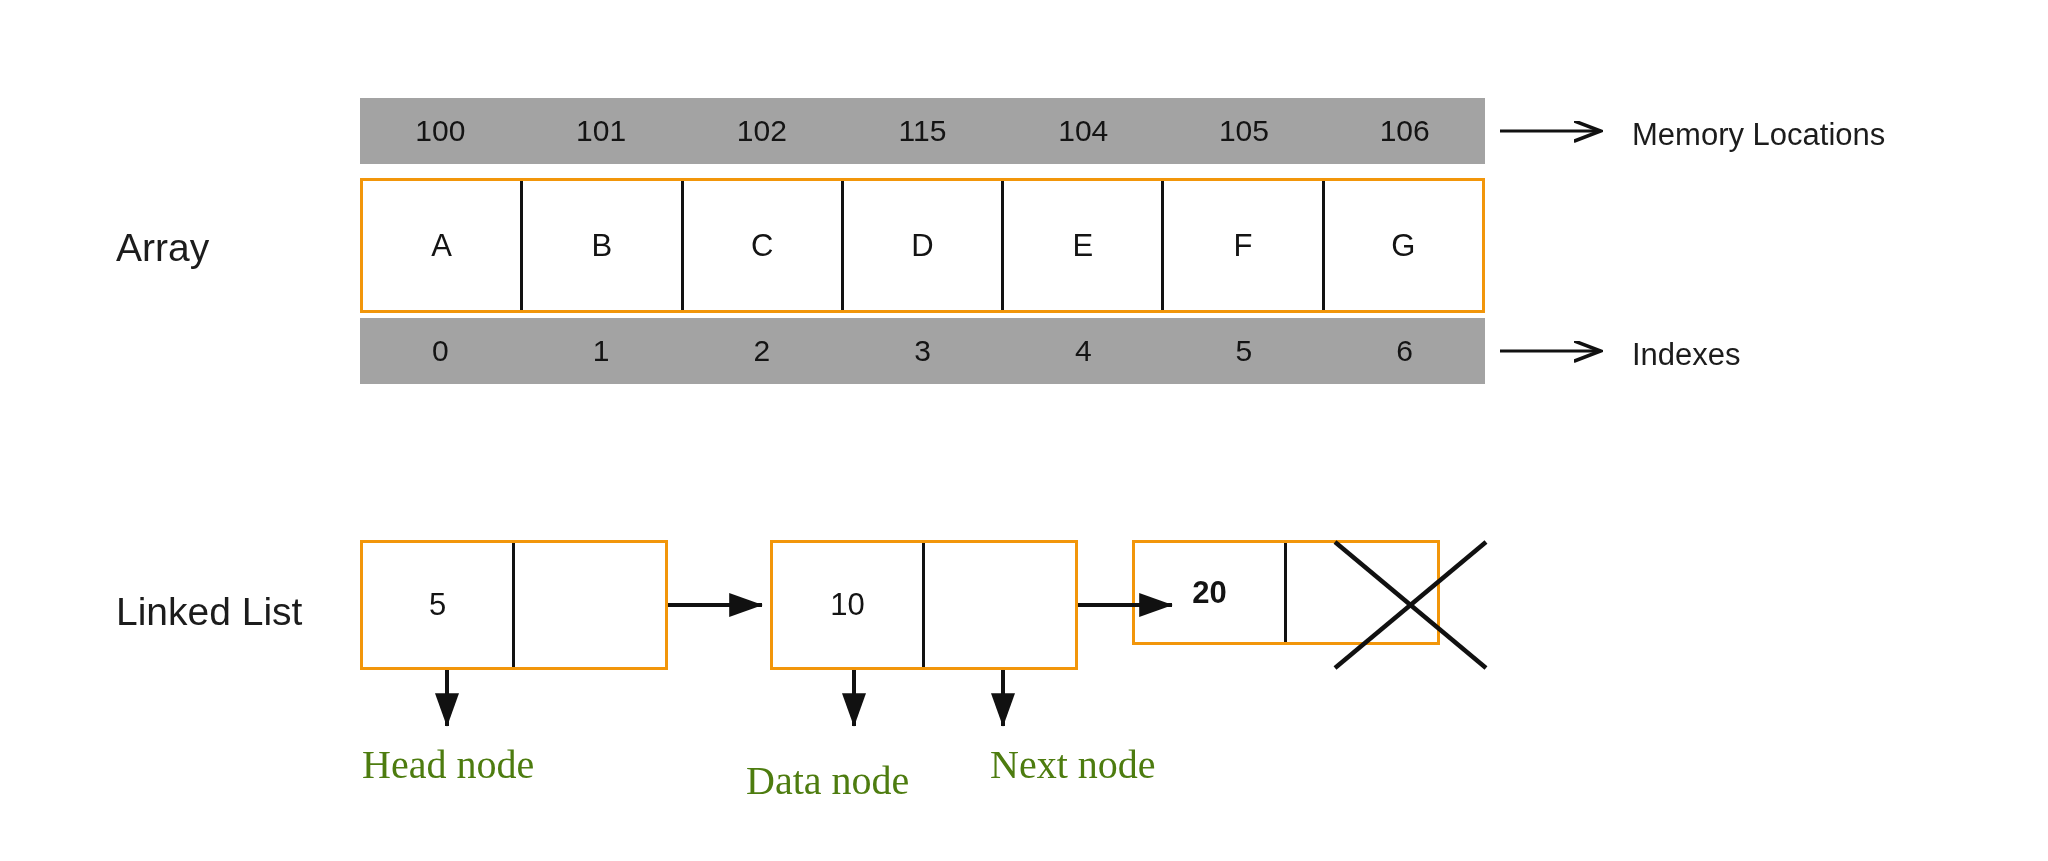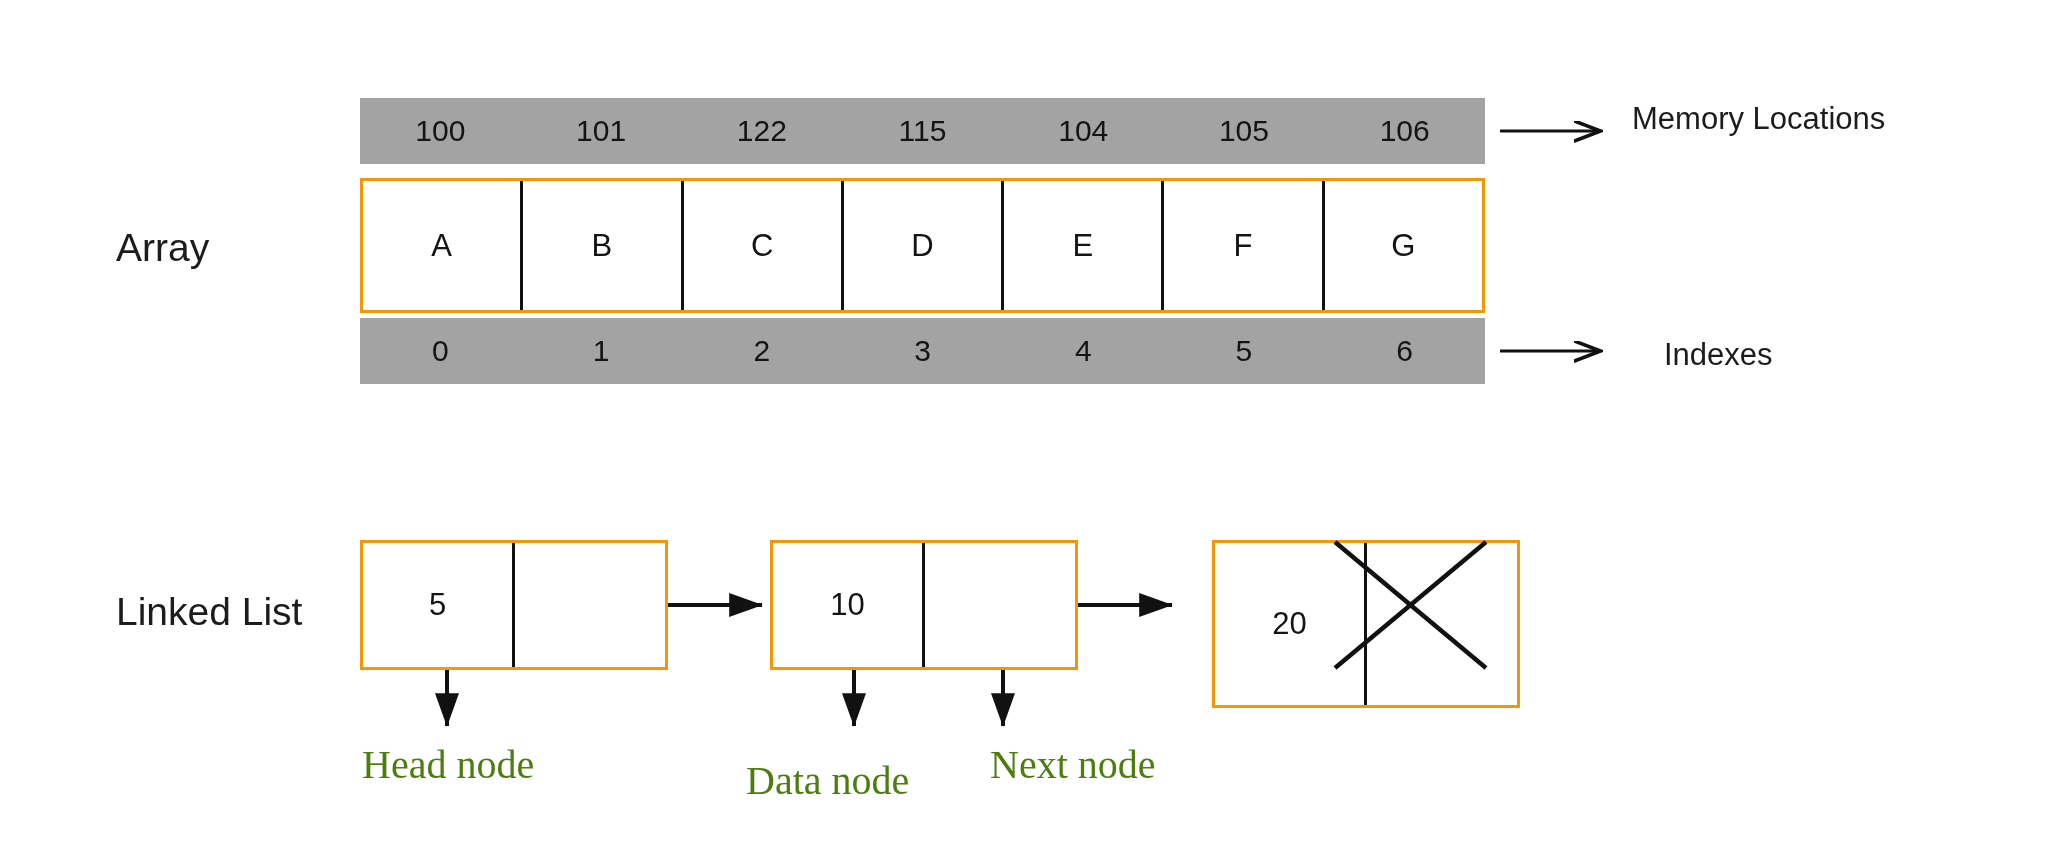--- a/index.html
+++ b/index.html
@@ -113,21 +113,21 @@
 </head>
 <body>
 
 <div id="canvas">
 
   <div class="side-label" style="left:116px; top:228px;">Array</div>
 
   <div class="gray-band" id="memory-band" style="left:360px; top:98px; width:1125px; height:66px;">
     <div class="gray-cell">100</div>
     <div class="gray-cell">101</div>
-    <div class="gray-cell">122</div>
+    <div class="gray-cell">102</div>
     <div class="gray-cell">115</div>
     <div class="gray-cell">104</div>
     <div class="gray-cell">105</div>
     <div class="gray-cell">106</div>
   </div>
 
   <div class="array-box" style="left:360px; top:178px; width:1125px; height:135px;">
     <div class="array-cell">A</div>
     <div class="array-cell">B</div>
     <div class="array-cell">C</div>
@@ -140,36 +140,36 @@
   <div class="gray-band" id="index-band" style="left:360px; top:318px; width:1125px; height:66px;">
     <div class="gray-cell">0</div>
     <div class="gray-cell">1</div>
     <div class="gray-cell">2</div>
     <div class="gray-cell">3</div>
     <div class="gray-cell">4</div>
     <div class="gray-cell">5</div>
     <div class="gray-cell">6</div>
   </div>
 
-  <div class="right-label" style="left:1632px; top:103px;text-align:right;">Memory Locations</div>
-  <div class="right-label" style="left:1632px; top:339px;margin-left:32px;">Indexes</div>
+  <div class="right-label" style="left:1632px; top:119px;text-align:right;">Memory Locations</div>
+  <div class="right-label" style="left:1632px; top:339px;">Indexes</div>
 
   <div class="side-label" style="left:116px; top:592px;">Linked List</div>
 
   <div class="ll-node" style="left:360px; top:540px; width:308px; height:130px;">
     <div class="ll-data" style="width:152px;">5</div>
     <div class="ll-next"></div>
   </div>
 
   <div class="ll-node" style="left:770px; top:540px; width:308px; height:130px;">
     <div class="ll-data" style="width:152px;text-align:right;">10</div>
     <div class="ll-next"></div>
   </div>
 
-  <div class="ll-node" style="left:1212px; top:540px; width:308px; height:168px;">
+  <div class="ll-node" style="left:1132px; top:540px; width:308px; height:105px;font-weight:bold;">
     <div class="ll-data" style="width:152px;">20</div>
     <div class="ll-next"></div>
   </div>
 
   <div class="bottom-label" style="left:362px; top:745px;">Head node</div>
   <div class="bottom-label" style="left:746px; top:723px;margin-top:38px;">Data node</div>
   <div class="bottom-label" style="left:958px; top:745px;margin-left:32px;">Next node</div>
 
   <svg class="overlay" viewBox="0 0 2048 861">
     <defs>

